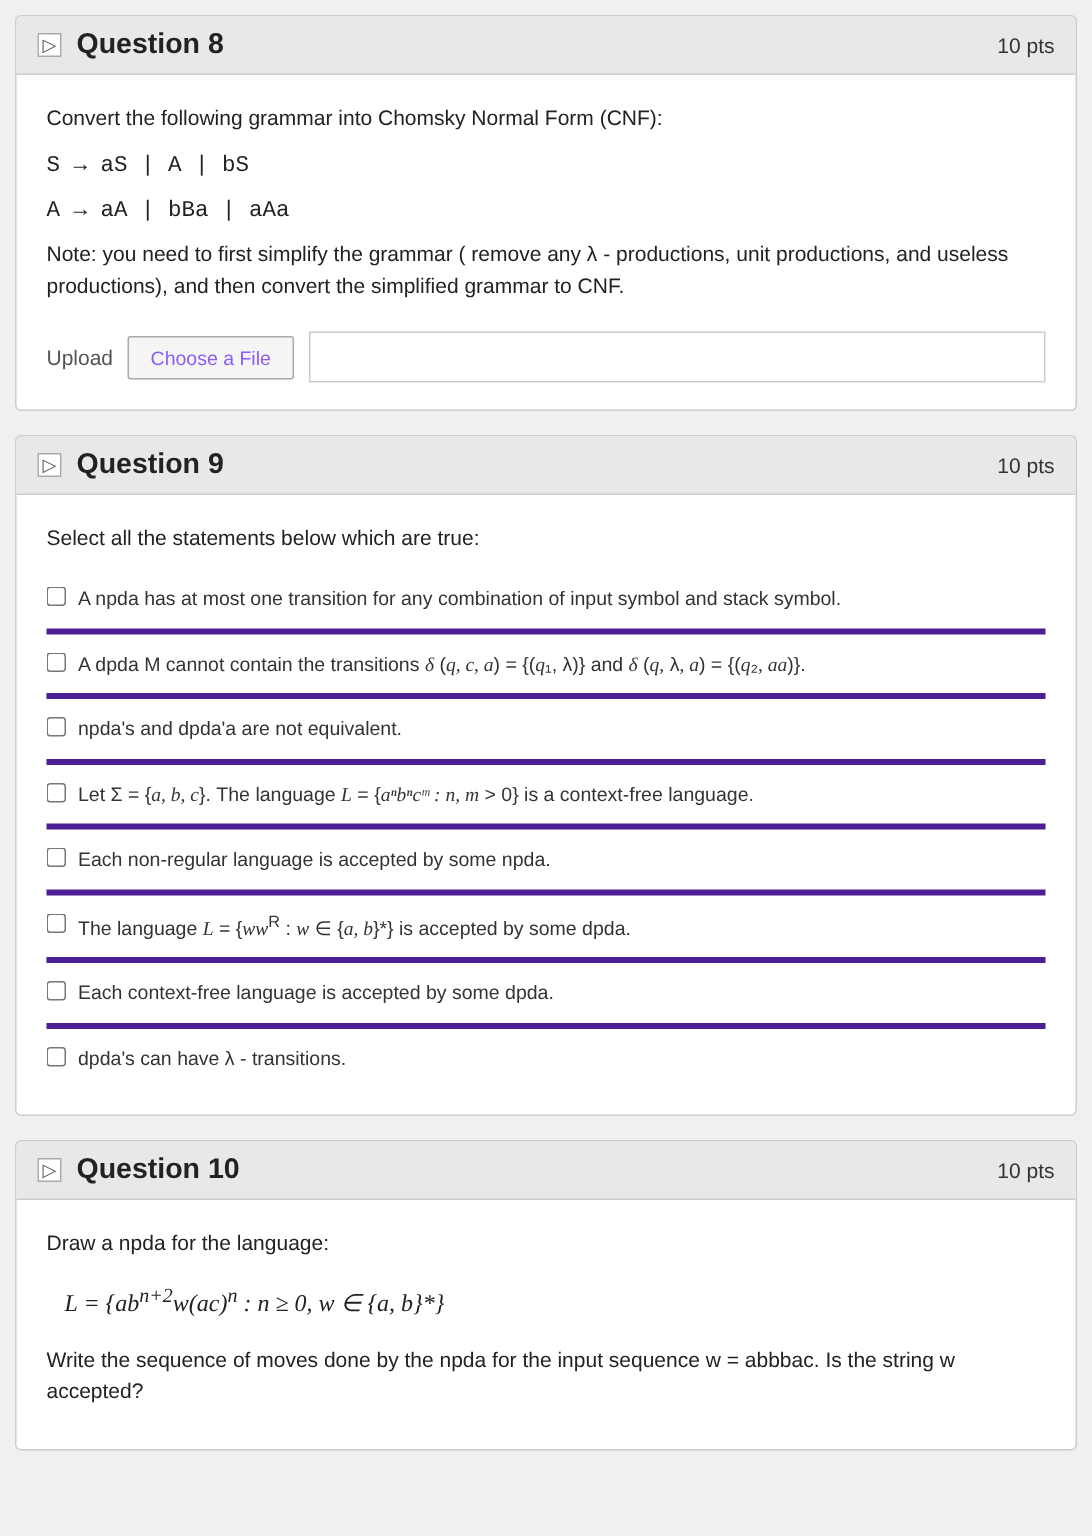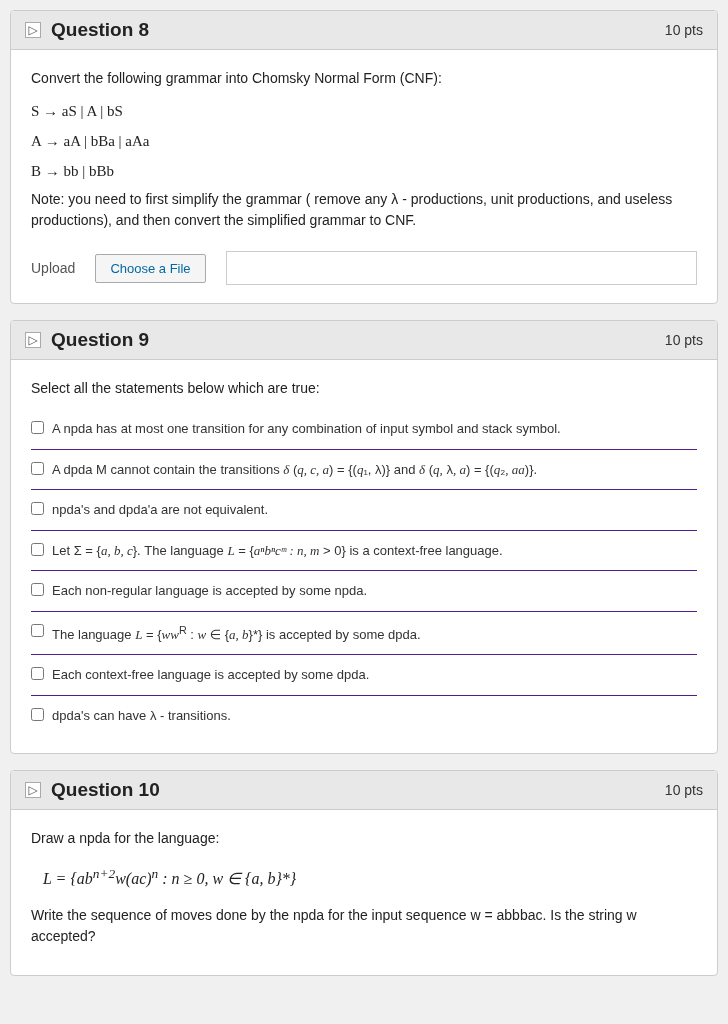--- a/index.html
+++ b/index.html
@@ -57,61 +57,61 @@
       color: #333;
     }
     .question-body {
       padding: 18px 20px;
     }
     .question-body p {
       margin-bottom: 10px;
       line-height: 1.5;
     }
     .math-line {
-      font-family: Liberation Serif, serif;
+      font-family: Liberation Mono, monospace;
       font-size: 15px;
       margin-bottom: 6px;
       line-height: 1.6;
     }
     .upload-row {
       display: flex;
       align-items: center;
-      gap: 20px;
+      gap: 10px;
       margin-top: 20px;
     }
     .upload-label {
       color: #555;
       font-size: 14px;
     }
     .choose-file-btn {
       border: 1px solid #aaa;
       background: #f5f5f5;
       padding: 6px 14px;
       font-size: 13px;
       cursor: pointer;
       border-radius: 2px;
-      color: #0369a1;
+      color: #8b5cf6;
     }
     .file-input-area {
       border: 1px solid #ccc;
       background: #fff;
       height: 34px;
       flex: 1;
     }
     
     .checkbox-list {
       display: flex;
       flex-direction: column;
     }
     .checkbox-item {
       display: flex;
       align-items: flex-start;
       gap: 8px;
       padding: 10px 0;
-      border-bottom: 1px solid #4c1d95;
+      border-bottom: 4px solid #4c1d95;
       line-height: 1.5;
     }
     .checkbox-item:last-child {
       border-bottom: none;
     }
     .checkbox-item input[type="checkbox"] {
       margin-top: 2px;
       flex-shrink: 0;
     }
     .checkbox-text {
@@ -141,21 +141,20 @@
       <div class="question-header-left">
         <div class="collapse-icon">▷</div>
         <span class="question-title">Question 8</span>
       </div>
       <span class="question-pts">10 pts</span>
     </div>
     <div class="question-body">
       <p>Convert the following grammar into Chomsky Normal Form (CNF):</p>
       <div class="math-line">S → aS | A | bS</div>
       <div class="math-line">A → aA | bBa | aAa</div>
-      <div class="math-line">B → bb | bBb</div>
       <p style="">Note: you need to first simplify the grammar ( remove any λ - productions, unit productions, and useless productions), and then convert the simplified grammar to CNF.</p>
       <div class="upload-row">
         <span class="upload-label">Upload</span>
         <button class="choose-file-btn">Choose a File</button>
         <div class="file-input-area"></div>
       </div>
     </div>
   </div>
 
   <div class="question-block">

